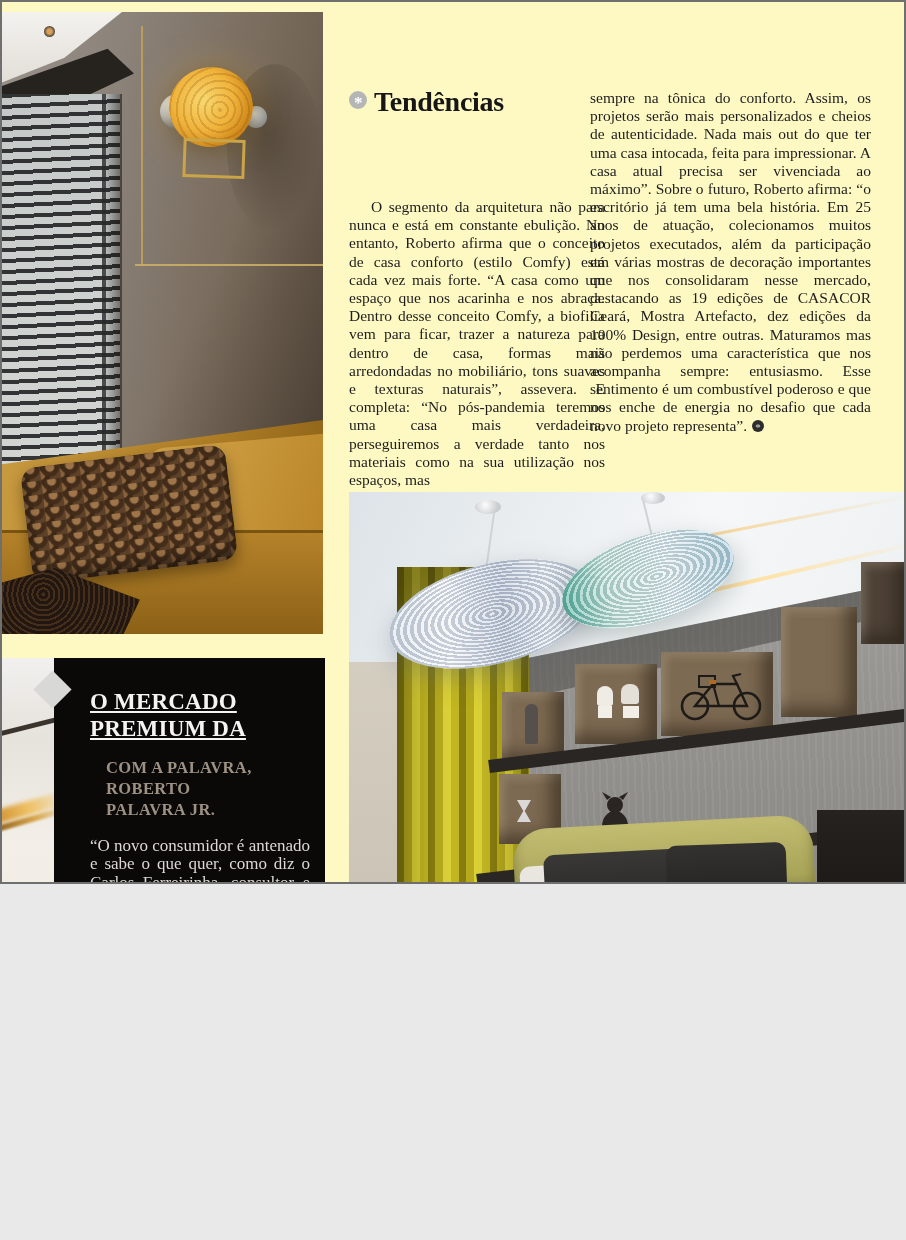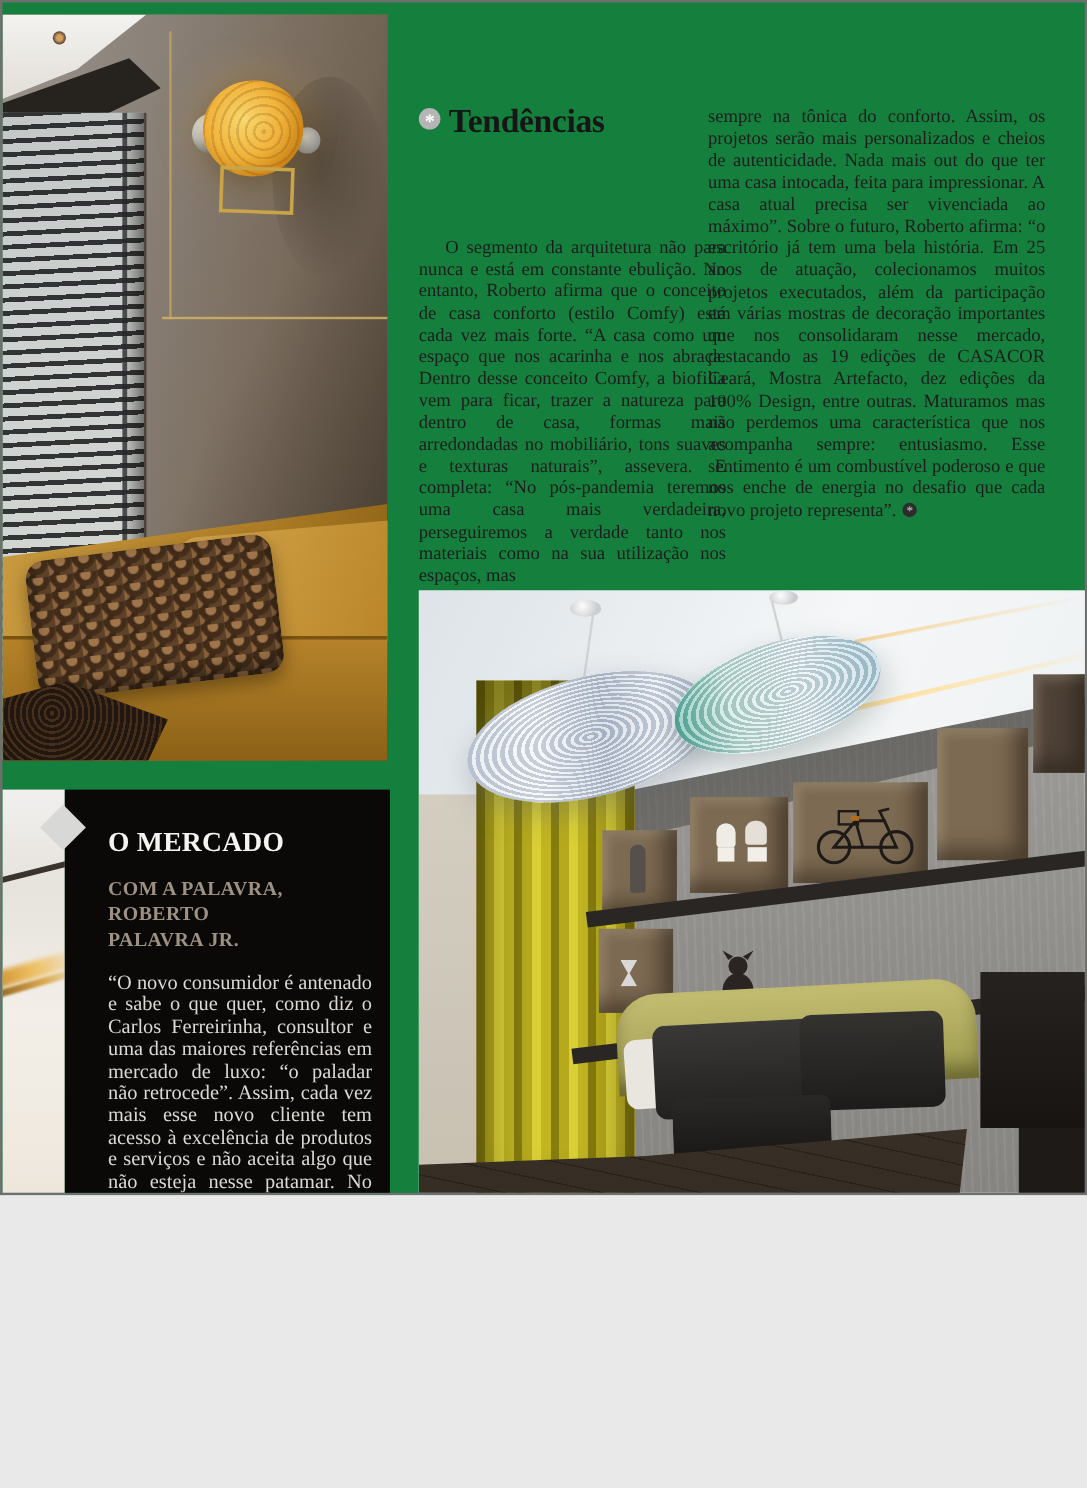--- a/index.html
+++ b/index.html
@@ -1,17 +1,17 @@
 <!DOCTYPE html>
 <html><head>
 <meta charset="utf-8">
 <style>
   html,body{margin:0;padding:0;background:#e9e9e9;}
-  .page{position:relative;width:906px;height:996px;box-sizing:border-box;border:2px solid #6f6f6f;
-        background:#15803d;overflow:hidden;font-family:"Liberation Serif",serif;}
+  .page{position:relative;width:906px;height:884px;box-sizing:border-box;border:2px solid #6f6f6f;
+        background:#fef9c3;overflow:hidden;font-family:"Liberation Serif",serif;}
   .abs{position:absolute;}
 
   
   .headline{left:347px;top:84px;width:262px;font-weight:700;font-size:28px;line-height:31px;
             color:#161616;letter-spacing:-0.3px;}
   .headline .hl-line{display:block;}
   .title-ico{display:inline-block;width:18px;height:18px;border-radius:50%;background:#b5b5b5;
              color:#fff;font-size:17px;line-height:23px;text-align:center;vertical-align:2px;
              margin-right:7px;font-weight:700;overflow:hidden;}
   .col{position:absolute;text-align:justify;font-size:15.5px;line-height:18.2px;color:#1d1d1d;}
@@ -20,24 +20,24 @@
   .col2{left:588px;top:87px;width:281px;}
   .col2 p{margin:0;}
   .endmark{display:inline-block;width:12px;height:12px;border-radius:50%;background:#2c2c2c;
            color:#d8d8d8;font-size:11px;line-height:15px;text-align:center;margin-left:5px;
            vertical-align:-1px;overflow:hidden;}
 
   
   .pbox{left:52px;top:656px;width:271px;height:582px;background:#0b0908;box-sizing:border-box;
         padding:30px 15px 0 36px;}
   .pbox-heading{color:#f6f4f1;font-weight:700;font-size:23px;line-height:27px;letter-spacing:.2px;}
-  .pbox-heading span{display:block;}
+  .pbox-heading span{display:block;text-decoration:underline;}
   .pbox-kicker{margin-top:15px;color:#9d9184;font-weight:700;font-size:16.5px;line-height:21px;
                letter-spacing:.4px;}
-  .pbox-kicker span{display:block;}
+  .pbox-kicker span{display:block;margin-left:16px;}
   .pbox-quote{margin-top:17px;color:#dcd9d4;font-size:17px;line-height:18.4px;text-align:justify;}
   .diamond{left:37px;top:674px;width:27px;height:27px;background:#d8d8d6;transform:rotate(45deg);
            z-index:4;}
 
   
   .photo{overflow:hidden;}
   .ph-live{left:0;top:10px;width:321px;height:622px;
            background:linear-gradient(100deg,#99928b 0%,#8b8279 30%,#786a5b 65%,#5e5143 100%);}
   .ph-strip{left:0;top:656px;width:52px;height:582px;
             background:linear-gradient(to bottom,#f1f0ee 0%,#e6e2dc 14%,#f3efe8 32%,#efe9df 52%,
@@ -250,20 +250,21 @@
     <div class="abs ps-dark2"></div>
     <div class="abs ps-glow3"></div>
     <div class="abs ps-floor"></div>
   </div>
 
   <div class="abs diamond"></div>
 
   <div class="abs pbox">
     <div class="pbox-heading">
       <span>O MERCADO</span>
+      <span>PREMIUM DA</span>
     </div>
     <div class="pbox-kicker">
       <span>COM A PALAVRA,</span>
       <span>ROBERTO</span>
       <span>PALAVRA JR.</span>
     </div>
     <p class="pbox-quote">“O novo consumidor é antenado e sabe o que quer, como diz o Carlos Ferreirinha, consultor e uma das maiores referências em mercado de luxo: “o paladar não retrocede”. Assim, cada vez mais esse novo cliente tem acesso à excelência de produtos e serviços e não aceita algo que não esteja nesse patamar. No momento, em Fortaleza, estão em construção vários edifícios residenciais, comerciais e corporativos já nesse perfil de estratificação premium e que tem sua demanda crescente. O novo luxo vai além do uso de materiais caros e sofisticados. O luxo é ser sustentável, já declarou o herdeiro e executivo da Chanel, David Wertheimer”.</p>
   </div>
 
   <div class="abs photo ph-bed" title="bedroom with disc pendant lights, chartreuse curtain, bronze shelves, dark bed and chartreuse chair">

